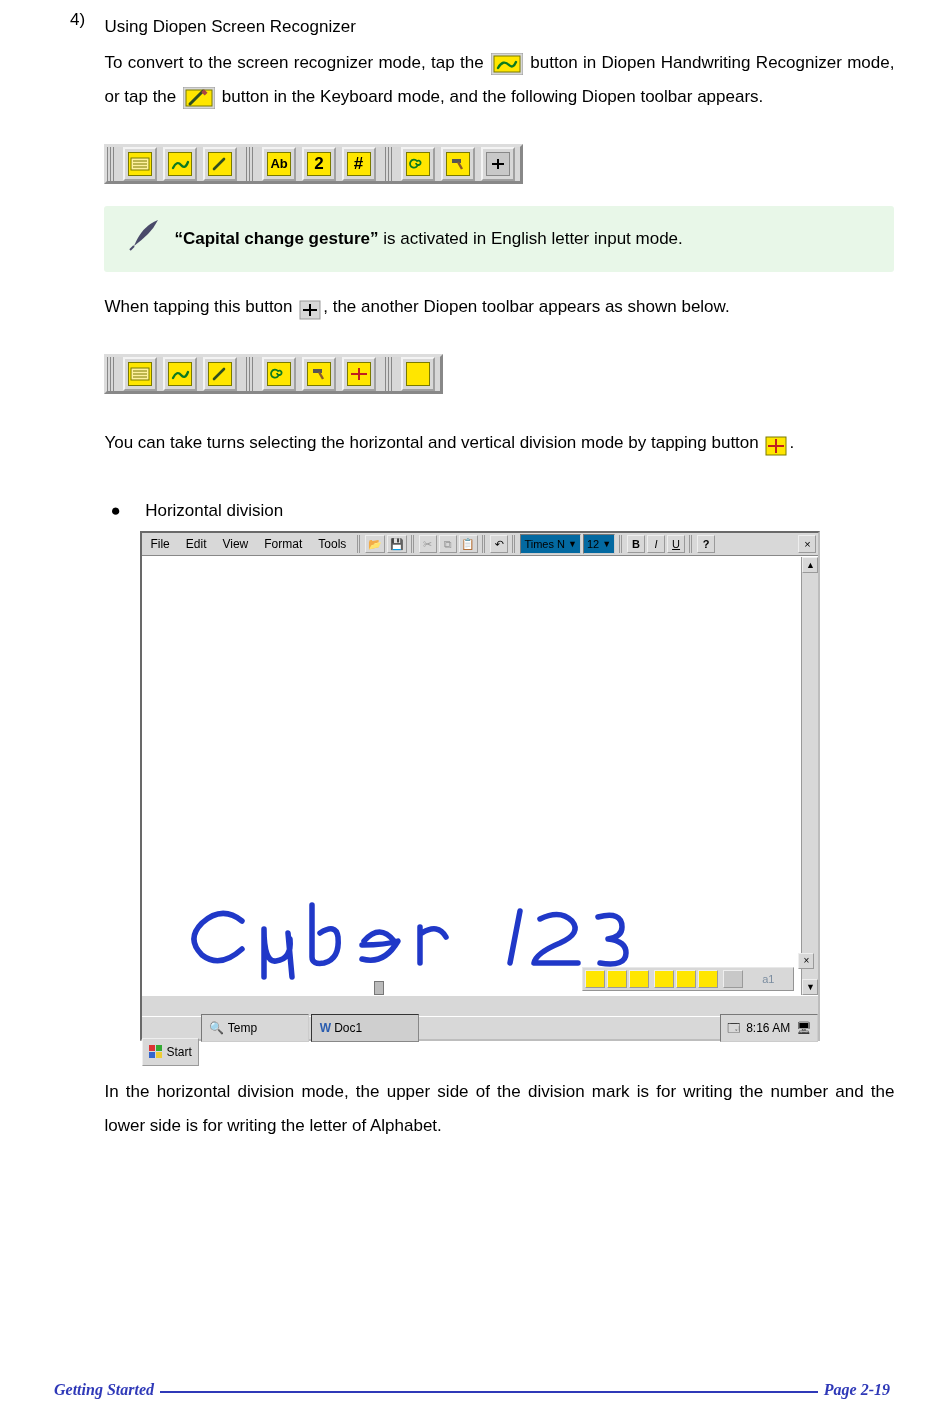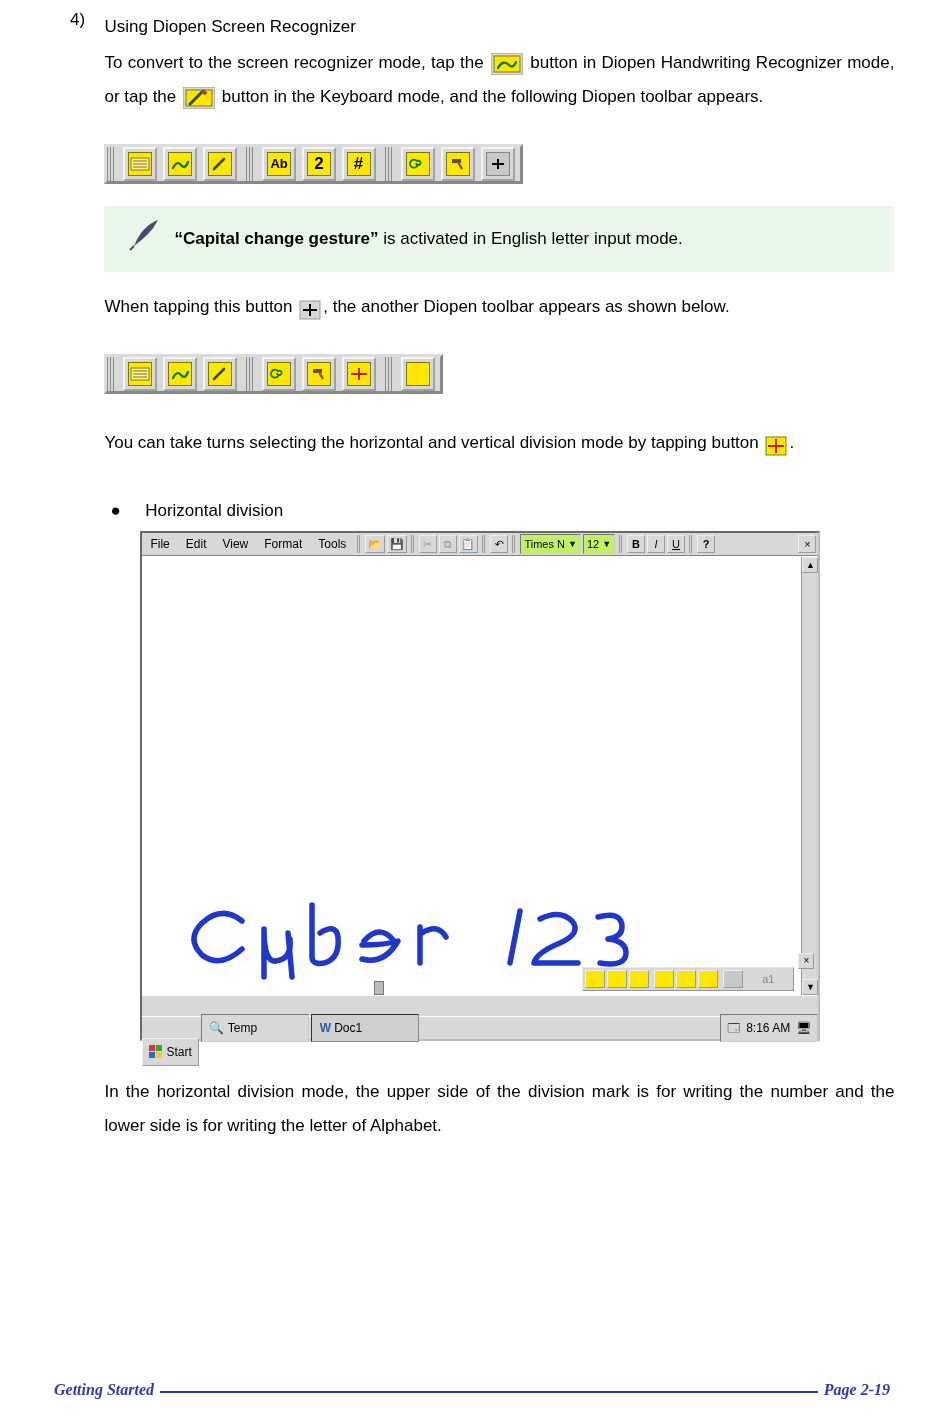--- a/index.html
+++ b/index.html
@@ -25,21 +25,21 @@
   .note b{font-weight:bold;}
   .bullet-row{margin-top:34px;}
   .bullet-dot{display:inline-block;width:30px;font-size:17px;}
   .bullet-txt{display:inline-block;font-size:17px;}
   
   .sshot{border:2px inset #bdbdbd;margin-top:3px;width:680px;height:510px;background:#fff;position:relative;box-sizing:border-box;font-family:Tahoma,Arial,sans-serif;}
   .wmenu{height:22px;background:#d8d8d8;border-bottom:1px solid #888;display:flex;align-items:center;font-size:12px;}
   .wmenu span.m{padding:0 8px;}
   .wmenu .sep{width:4px;height:18px;margin:0 3px;background:repeating-linear-gradient(90deg,#999 0 1px,#d8d8d8 1px 2px);}
   .wbtn{display:inline-flex;align-items:center;justify-content:center;height:18px;min-width:18px;border:1px outset #eee;background:#d8d8d8;font-size:11px;margin:0 1px;padding:0 2px;box-sizing:border-box;}
-  .wsel{display:inline-flex;align-items:center;height:18px;border:1px inset #ccc;background:#bef264;font-size:11px;padding:0 3px;margin:0 1px;}
+  .wsel{display:inline-flex;align-items:center;height:18px;border:1px inset #ccc;background:#0369a1;font-size:11px;padding:0 3px;margin:0 1px;}
   .wsel .ar{margin-left:3px;font-size:9px;}
   .close-x{position:absolute;right:2px;top:2px;width:16px;height:16px;border:1px outset #eee;background:#d8d8d8;font-size:11px;display:flex;align-items:center;justify-content:center;}
   .doc-area{position:absolute;left:0;right:18px;top:24px;bottom:44px;background:#fff;}
   .scroll-v{position:absolute;right:0;top:24px;bottom:44px;width:16px;background:#d8d8d8;border-left:1px solid #999;}
   .scroll-v .arr{height:14px;background:#d8d8d8;border:1px outset #eee;font-size:9px;display:flex;align-items:center;justify-content:center;}
   .handwriting{position:absolute;left:18px;bottom:12px;right:12px;height:90px;}
   .mini-tb{position:absolute;right:24px;bottom:48px;height:20px;display:flex;align-items:center;background:#d8d8d8;border:1px outset #e8e8e8;padding:1px;}
   .mini-tb .mb{width:18px;height:16px;border:1px outset #eee;background:#ffe600;margin:0 1px;}
   .mini-tb .mb.g{background:#c8c8c8;}
   .mini-tb .a1{font-size:11px;padding:0 18px;color:#7b8da0;}

